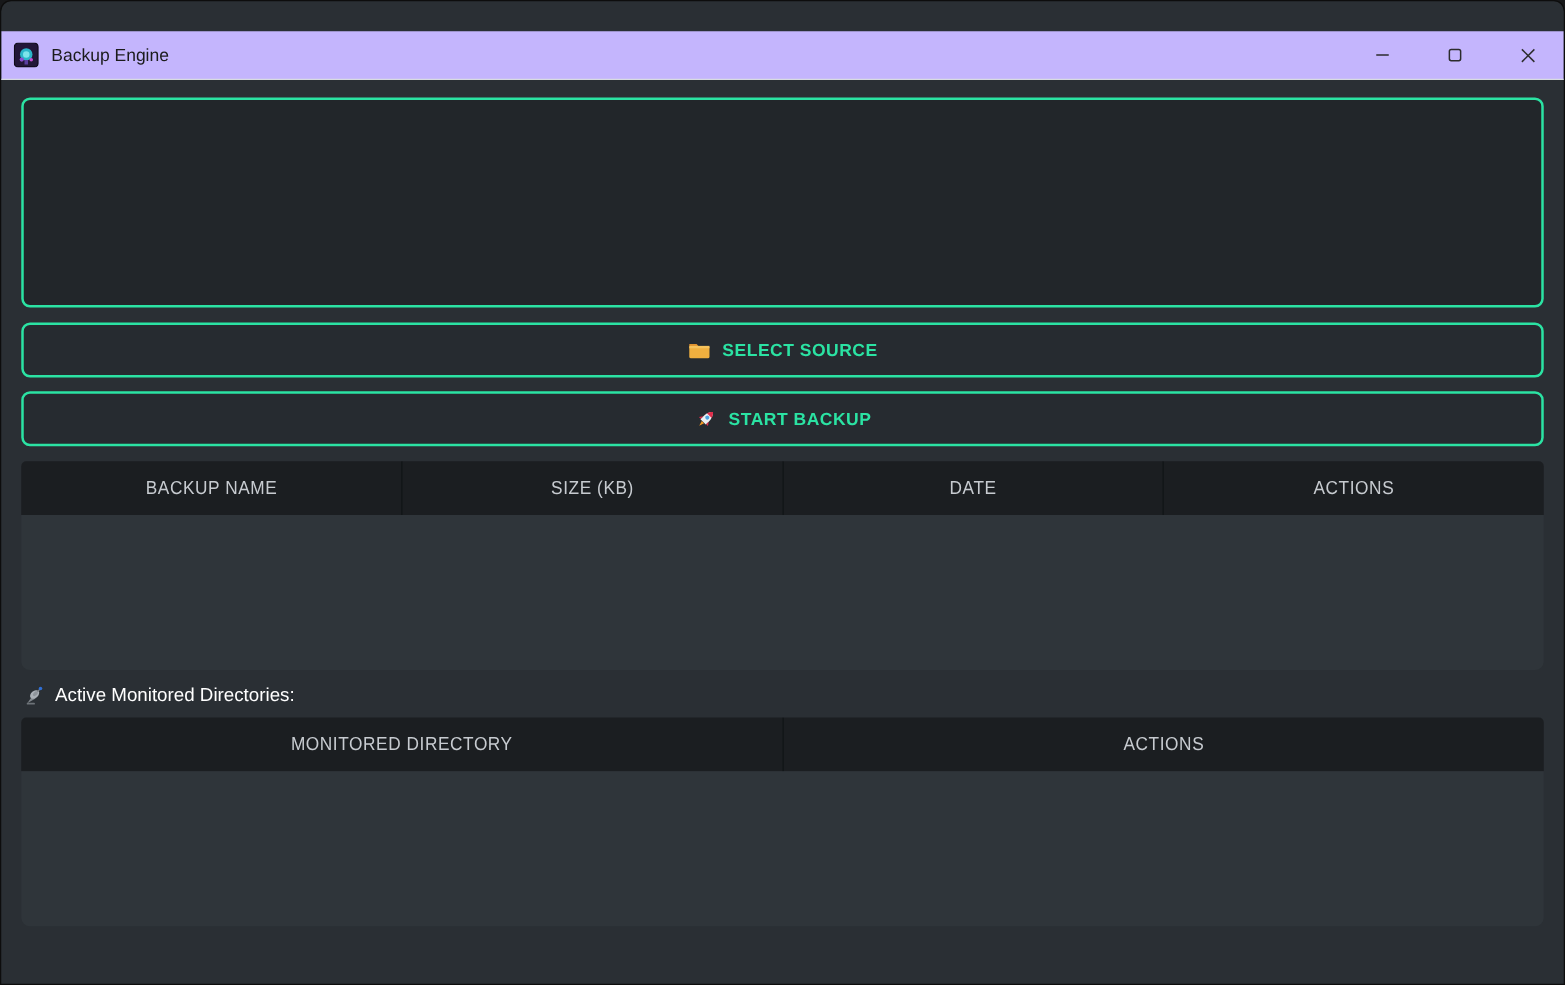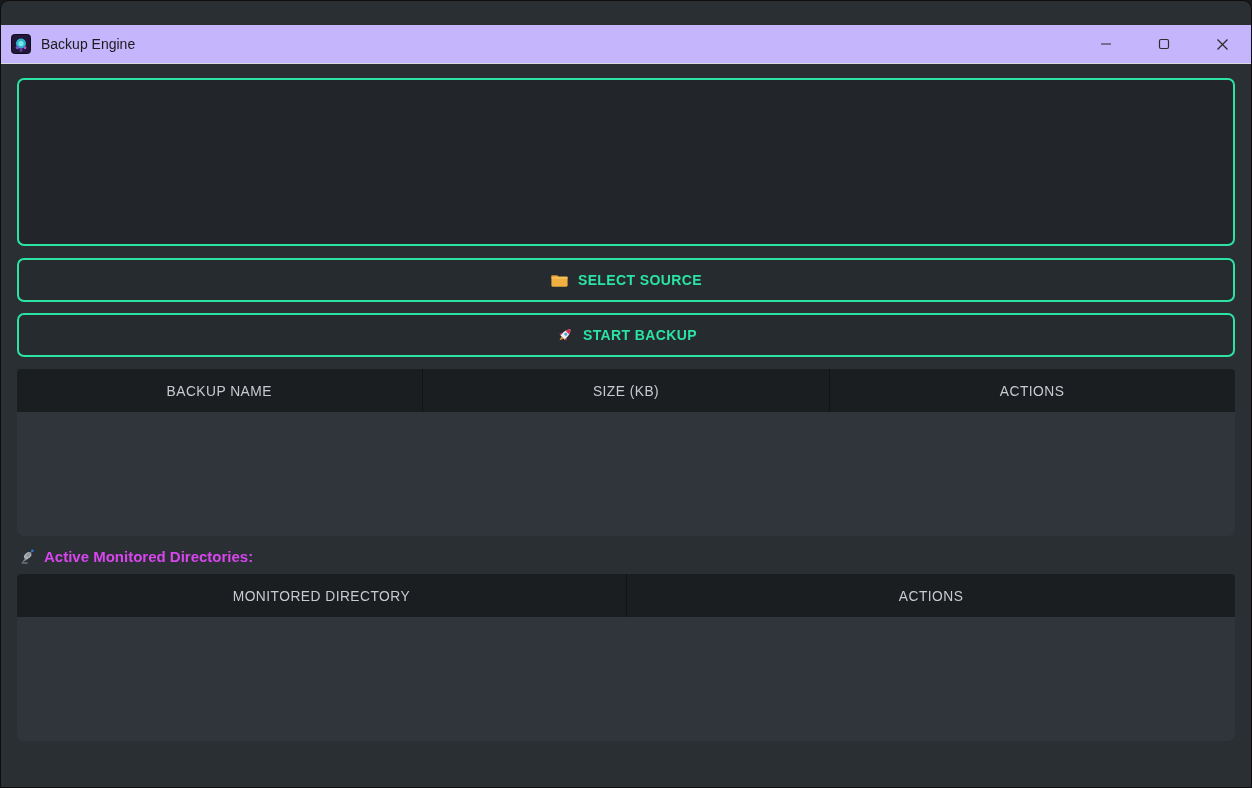--- a/index.html
+++ b/index.html
@@ -118,23 +118,22 @@
   
   .monitor-label-row {
     display: flex;
     align-items: center;
     gap: 8px;
     margin: 12px 2px 9px 2px;
   }
   .monitor-label-row .ic { display: inline-flex; width: 17px; height: 17px; }
   .monitor-label-row .ic svg { width: 100%; height: 100%; }
   .monitor-label {
-    color: #d946ef;
+    color: #ffffff;
     font-size: 15px;
-    font-weight: bold;
   }
 </style>
 </head>
 <body>
 
 <div class="window">
 
   <div class="titlebar">
     <span class="app-icon">
       <svg viewBox="0 0 20 20">
@@ -201,20 +200,23 @@
 
     <div class="tbl">
       <div class="tbl-header cols-4">
         <div class="th">
             <span>BACKUP NAME</span>
           </div>
         <div class="th">
             <span>SIZE (KB)</span>
           </div>
         <div class="th">
+            <span>DATE</span>
+          </div>
+        <div class="th">
             <span>ACTIONS</span>
           </div>
       </div>
       <div class="tbl-body"></div>
     </div>
 
 
     <div class="monitor-label-row">
       <span class="ic">
         <svg viewBox="0 0 18 18">

